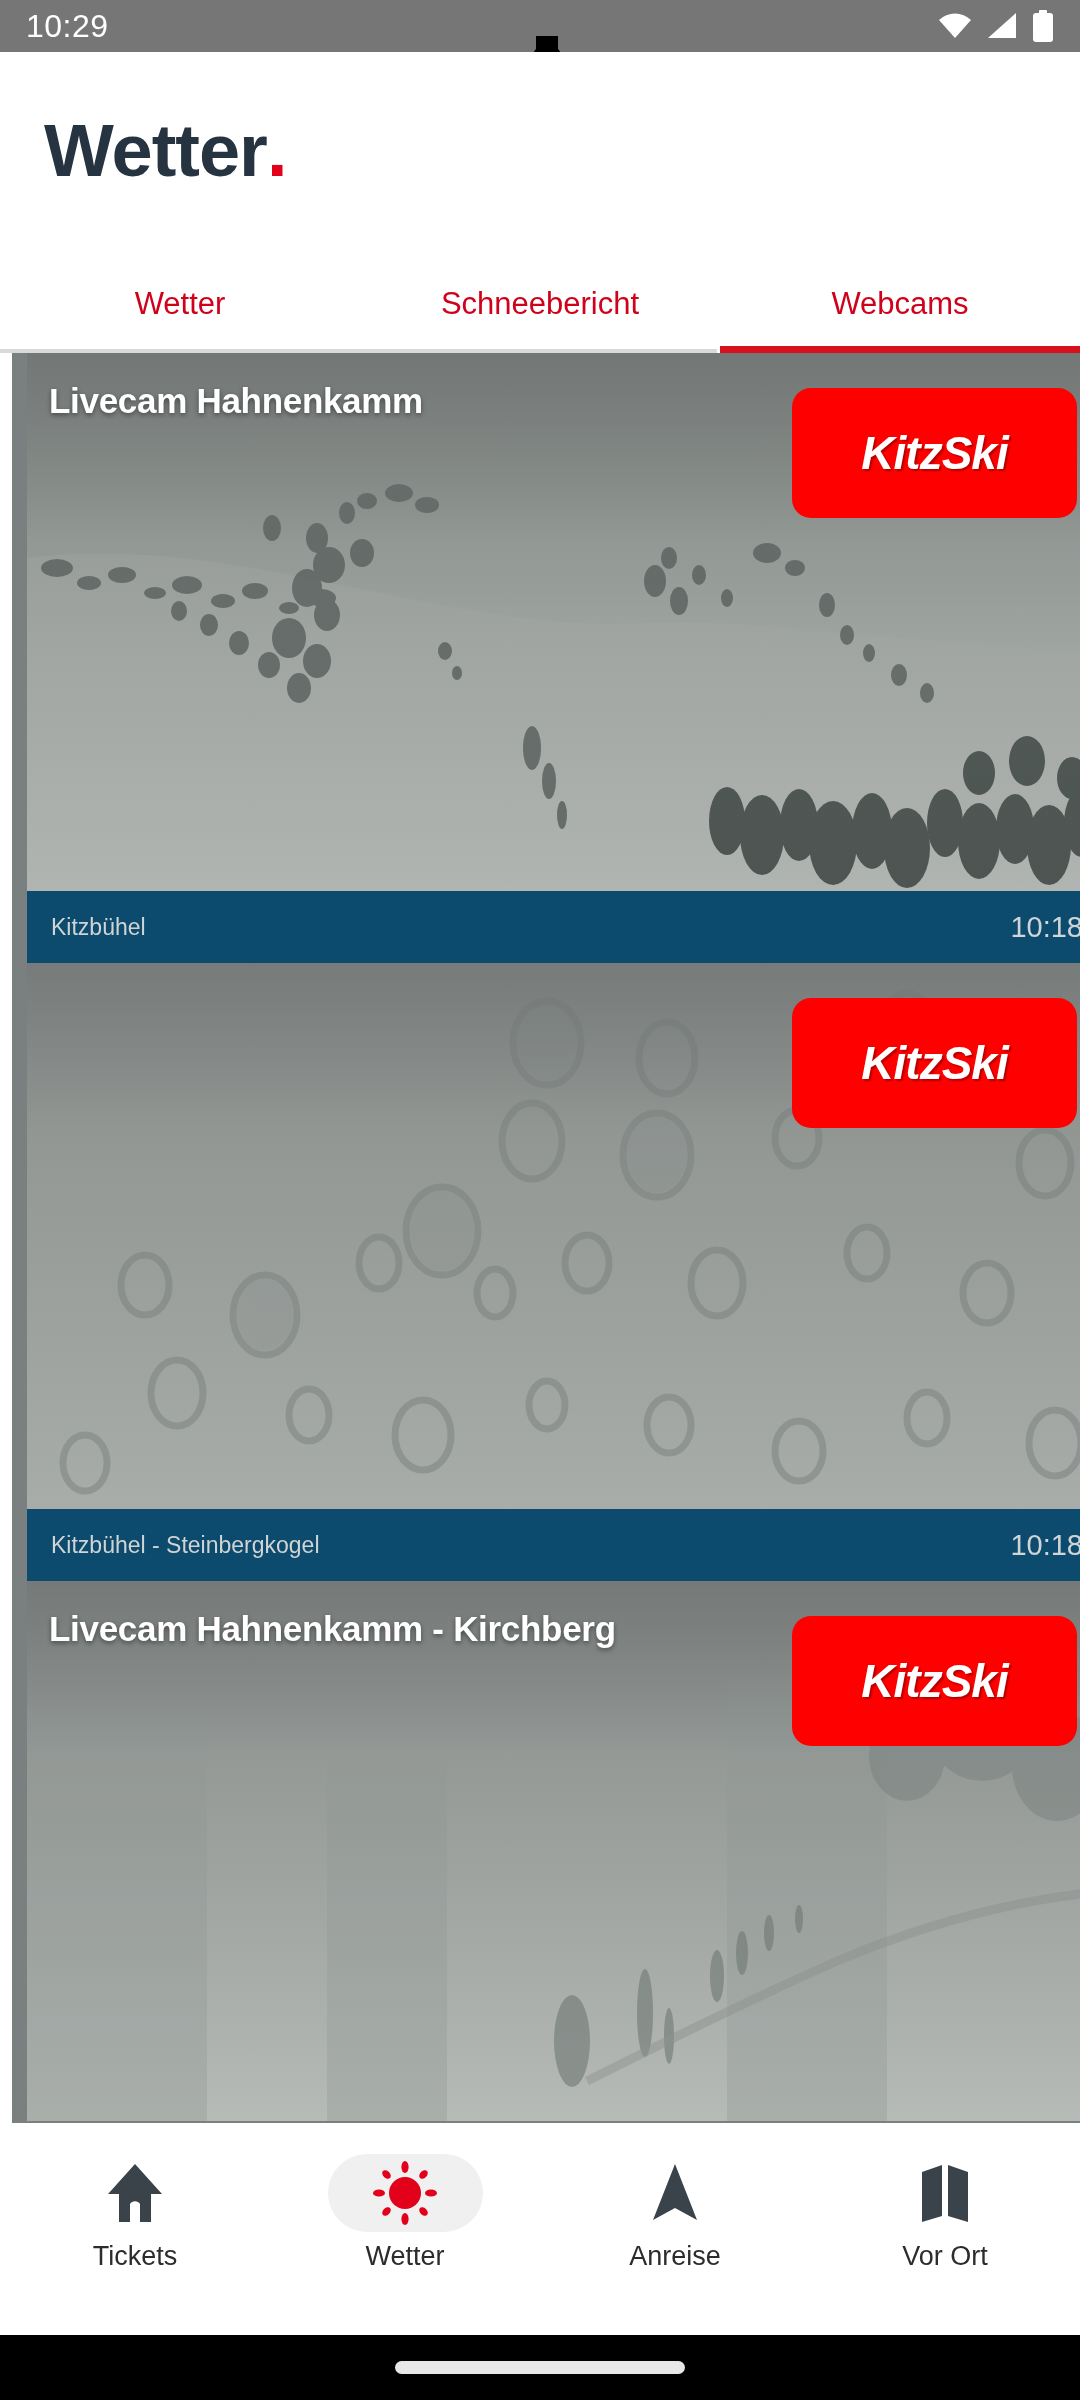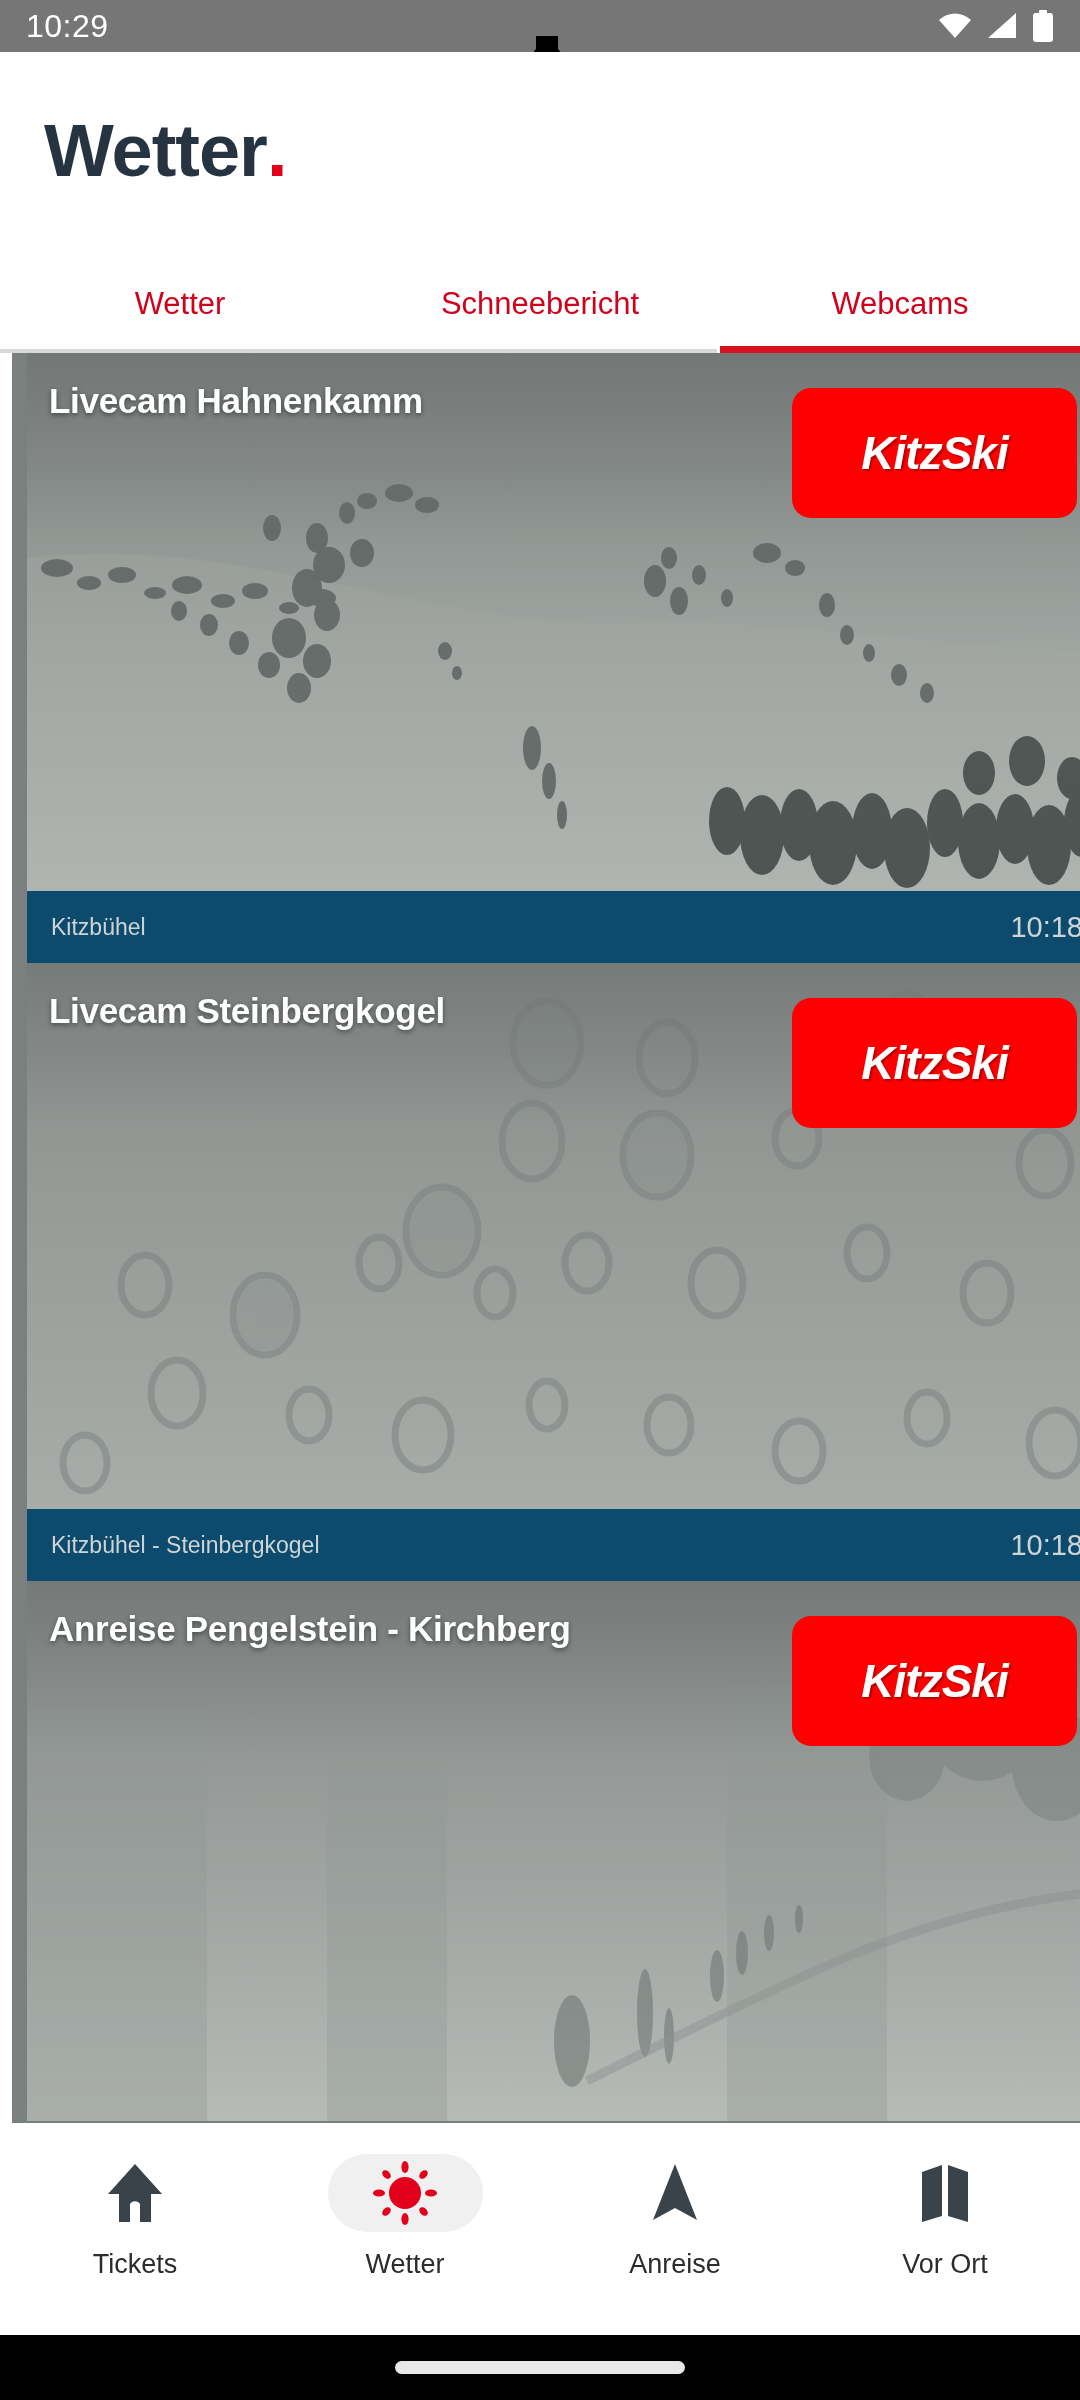--- a/index.html
+++ b/index.html
@@ -108,21 +108,21 @@
     cursor:pointer;
   }
   .nav-icon-wrap{
     height:96px; display:flex; align-items:center; justify-content:center;
   }
   .nav-pill{
     width:155px; height:78px; background:#f0f0f0; border-radius:39px;
     display:flex; align-items:center; justify-content:center;
   }
   .nav-label{
-    font-size:27px; color:#2c2c2c; margin-top:8px;
+    font-size:27px; color:#2c2c2c; margin-top:0;
   }
 
   
   .home-bar{
     position:absolute; bottom:0; left:0; width:1080px; height:65px;
     background:#000000; display:flex; align-items:center; justify-content:center;
   }
   .home-pill{
     width:290px; height:13px; background:#e8e8e8; border-radius:7px;
   }
@@ -307,21 +307,20 @@
           <ellipse cx="58" cy="500" rx="22" ry="28"></ellipse>
         </g>
         <g fill="#8b9190" opacity="0.35">
           <ellipse cx="520" cy="80" rx="30" ry="38"></ellipse>
           <ellipse cx="415" cy="268" rx="32" ry="40"></ellipse>
           <ellipse cx="238" cy="352" rx="28" ry="36"></ellipse>
           <ellipse cx="630" cy="192" rx="30" ry="38"></ellipse>
         </g>
         <rect width="1080" height="546" fill="url(#ov2)"></rect>
       </svg>
-      <div class="cam-title">Livecam Steinbergkogel</div>
       <div class="kitzski">
         <span>KitzSki</span>
       </div>
     </div>
     <div class="cam-caption">
       <span class="loc">Kitzbühel - Steinbergkogel</span>
       <span class="time">10:18</span>
     </div>
   </div>
 
@@ -357,21 +356,21 @@
           <ellipse cx="618" cy="432" rx="8" ry="44"></ellipse>
           <ellipse cx="642" cy="455" rx="5" ry="28"></ellipse>
           <ellipse cx="690" cy="395" rx="7" ry="26"></ellipse>
           <ellipse cx="715" cy="372" rx="6" ry="22"></ellipse>
           <ellipse cx="742" cy="352" rx="5" ry="18"></ellipse>
           <ellipse cx="772" cy="338" rx="4" ry="14"></ellipse>
         </g>
         <path d="M560 500 C640 460 720 420 810 380 C900 342 990 318 1080 310" stroke="#8f9491" stroke-width="9" fill="none" opacity="0.5"></path>
         <rect width="1080" height="540" fill="url(#ov3)"></rect>
       </svg>
-      <div class="cam-title">Anreise Pengelstein - Kirchberg</div>
+      <div class="cam-title">Livecam Hahnenkamm - Kirchberg</div>
       <div class="kitzski">
         <span>KitzSki</span>
       </div>
     </div>
   </div>
 
 </div>
 
 <div class="bottom-nav">
 

